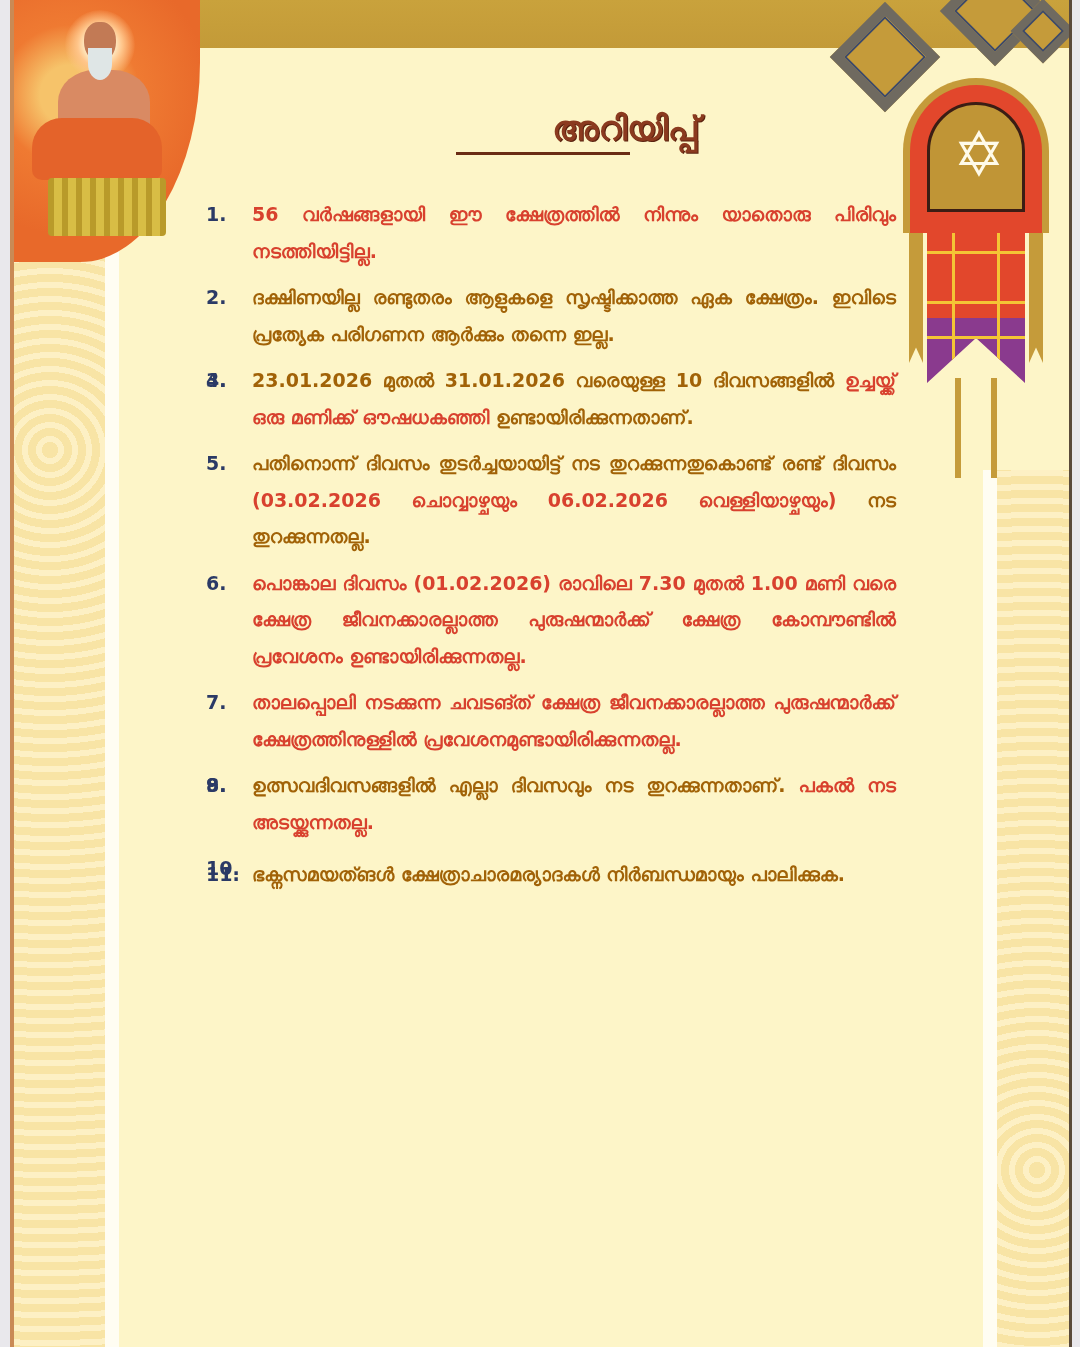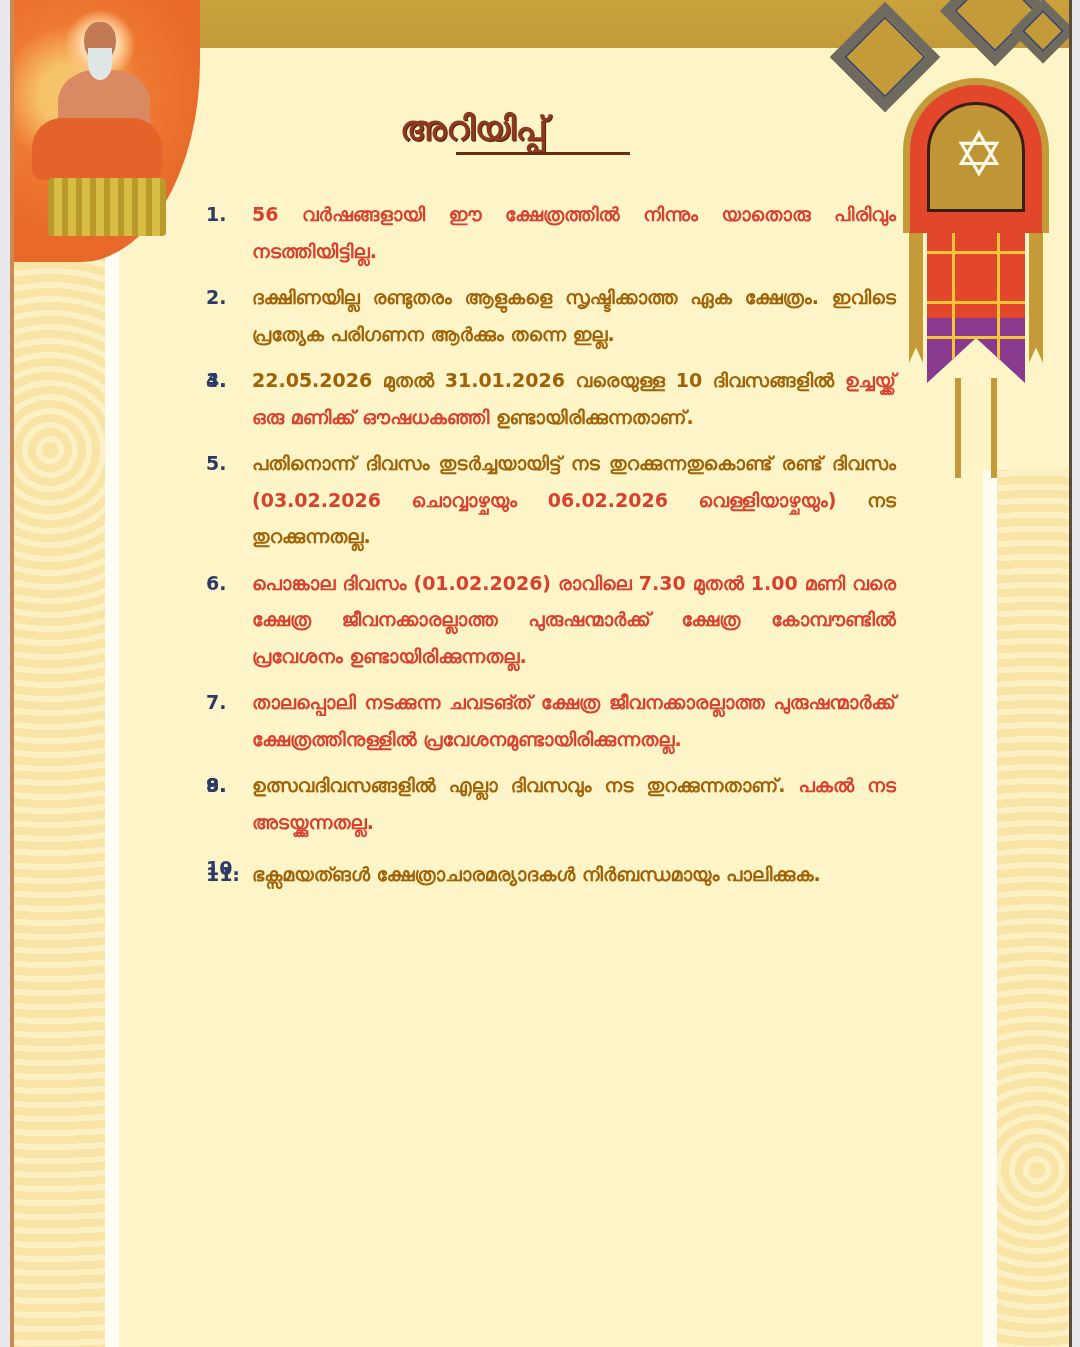--- a/index.html
+++ b/index.html
@@ -122,21 +122,21 @@
     .ribbon-l { left: 6px; }
     .ribbon-r { right: 6px; }
     .tail-l, .tail-r {
       position: absolute; top: 300px; width: 6px; height: 100px; background: #c59b3a;
     }
     .tail-l { left: 52px; }
     .tail-r { left: 88px; }
 
     
     .title {
-      position: absolute; left: 400px; top: 108px; width: 300px; text-align: left;
+      position: absolute; left: 400px; top: 108px; width: 300px; text-align: right;
       font-family: "DejaVu Sans", sans-serif; font-weight: bold;
       font-size: 34px; color: #8b3a1f;
       text-shadow: 1px 1px 0 #5a220f;
     }
     .title-underline {
       position: absolute; left: 456px; top: 152px; width: 174px; height: 3px; background: #6a2c14;
     }
 
     
     .list {
@@ -196,21 +196,21 @@
   <div class="frame-right"></div>
 </div>
 
 <div class="title">അറിയിപ്പ്</div>
 <div class="title-underline"></div>
 
 <ol class="list" id="notice-list">
   <li class="item"><span class="num red">1.</span><span class="body"><span class="red">56 വർഷങ്ങളായി ഈ ക്ഷേത്രത്തിൽ നിന്നും യാതൊരു പിരിവും നടത്തിയിട്ടില്ല.</span></span></li>
   <li class="item"><span class="num blue">2.</span><span class="body"><span class="blue">ദക്ഷിണയില്ല രണ്ടുതരം ആളുകളെ സൃഷ്ടിക്കാത്ത ഏക ക്ഷേത്രം. ഇവിടെ പ്രത്യേക പരിഗണന ആർക്കും തന്നെ ഇല്ല.</span></span></li>
   <li class="item"><span class="num blue">3.</span></li>
-  <li class="item"><span class="num blue">4.</span><span class="body"><span class="blue">22.05.2026 മുതൽ 31.01.2026 വരെയുള്ള 10 ദിവസങ്ങളിൽ </span><span class="red">ഉച്ചയ്ക്ക് ഒരു മണിക്ക് ഔഷധകഞ്ഞി</span><span class="blue"> ഉണ്ടായിരിക്കുന്നതാണ്.</span></span></li>
+  <li class="item"><span class="num blue">4.</span><span class="body"><span class="blue">23.01.2026 മുതൽ 31.01.2026 വരെയുള്ള 10 ദിവസങ്ങളിൽ </span><span class="red">ഉച്ചയ്ക്ക് ഒരു മണിക്ക് ഔഷധകഞ്ഞി</span><span class="blue"> ഉണ്ടായിരിക്കുന്നതാണ്.</span></span></li>
   <li class="item"><span class="num blue">5.</span><span class="body"><span class="blue">പതിനൊന്ന് ദിവസം തുടർച്ചയായിട്ട് നട തുറക്കുന്നതുകൊണ്ട് രണ്ട് ദിവസം </span><span class="red">(03.02.2026 ചൊവ്വാഴ്ചയും 06.02.2026 വെള്ളിയാഴ്ചയും)</span><span class="blue"> നട തുറക്കുന്നതല്ല.</span></span></li>
   <li class="item"><span class="num red">6.</span><span class="body"><span class="red">പൊങ്കാല ദിവസം (01.02.2026) രാവിലെ 7.30 മുതൽ 1.00 മണി വരെ ക്ഷേത്ര ജീവനക്കാരല്ലാത്ത പുരുഷന്മാർക്ക് ക്ഷേത്ര കോമ്പൗണ്ടിൽ പ്രവേശനം ഉണ്ടായിരിക്കുന്നതല്ല.</span></span></li>
   <li class="item"><span class="num red">7.</span><span class="body"><span class="red">താലപ്പൊലി നടക്കുന്ന ചവടങ്ത് ക്ഷേത്ര ജീവനക്കാരല്ലാത്ത പുരുഷന്മാർക്ക് ക്ഷേത്രത്തിനുള്ളിൽ പ്രവേശനമുണ്ടായിരിക്കുന്നതല്ല.</span></span></li>
   <li class="item"><span class="num blue">8.</span></li>
   <li class="item"><span class="num blue">9.</span><span class="body"><span class="blue">ഉത്സവദിവസങ്ങളിൽ എല്ലാ ദിവസവും നട തുറക്കുന്നതാണ്. </span><span class="red">പകൽ നട അടയ്ക്കുന്നതല്ല.</span></span></li>
   <li class="item tight"><span class="num blue">10.</span></li>
-  <li class="item"><span class="num blue">11.</span><span class="body"><span class="blue">ഭക്സമയത്ങൾ ക്ഷേത്രാചാരമര്യാദകൾ നിർബന്ധമായും പാലിക്കുക.</span></span></li>
+  <li class="item"><span class="num blue">11.</span><span class="body"><span class="blue">ഭക്നസമയത്ങൾ ക്ഷേത്രാചാരമര്യാദകൾ നിർബന്ധമായും പാലിക്കുക.</span></span></li>
 </ol>
 
 </body></html>

